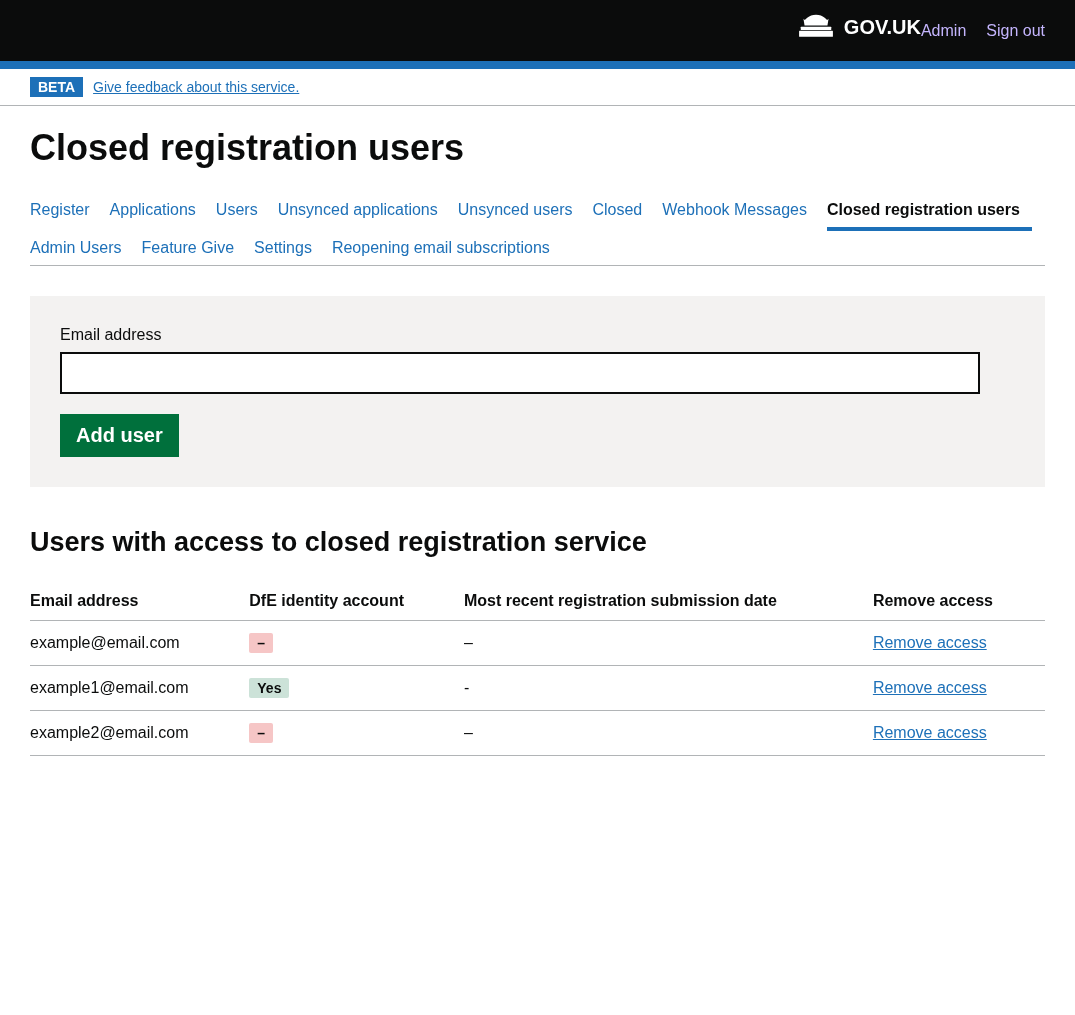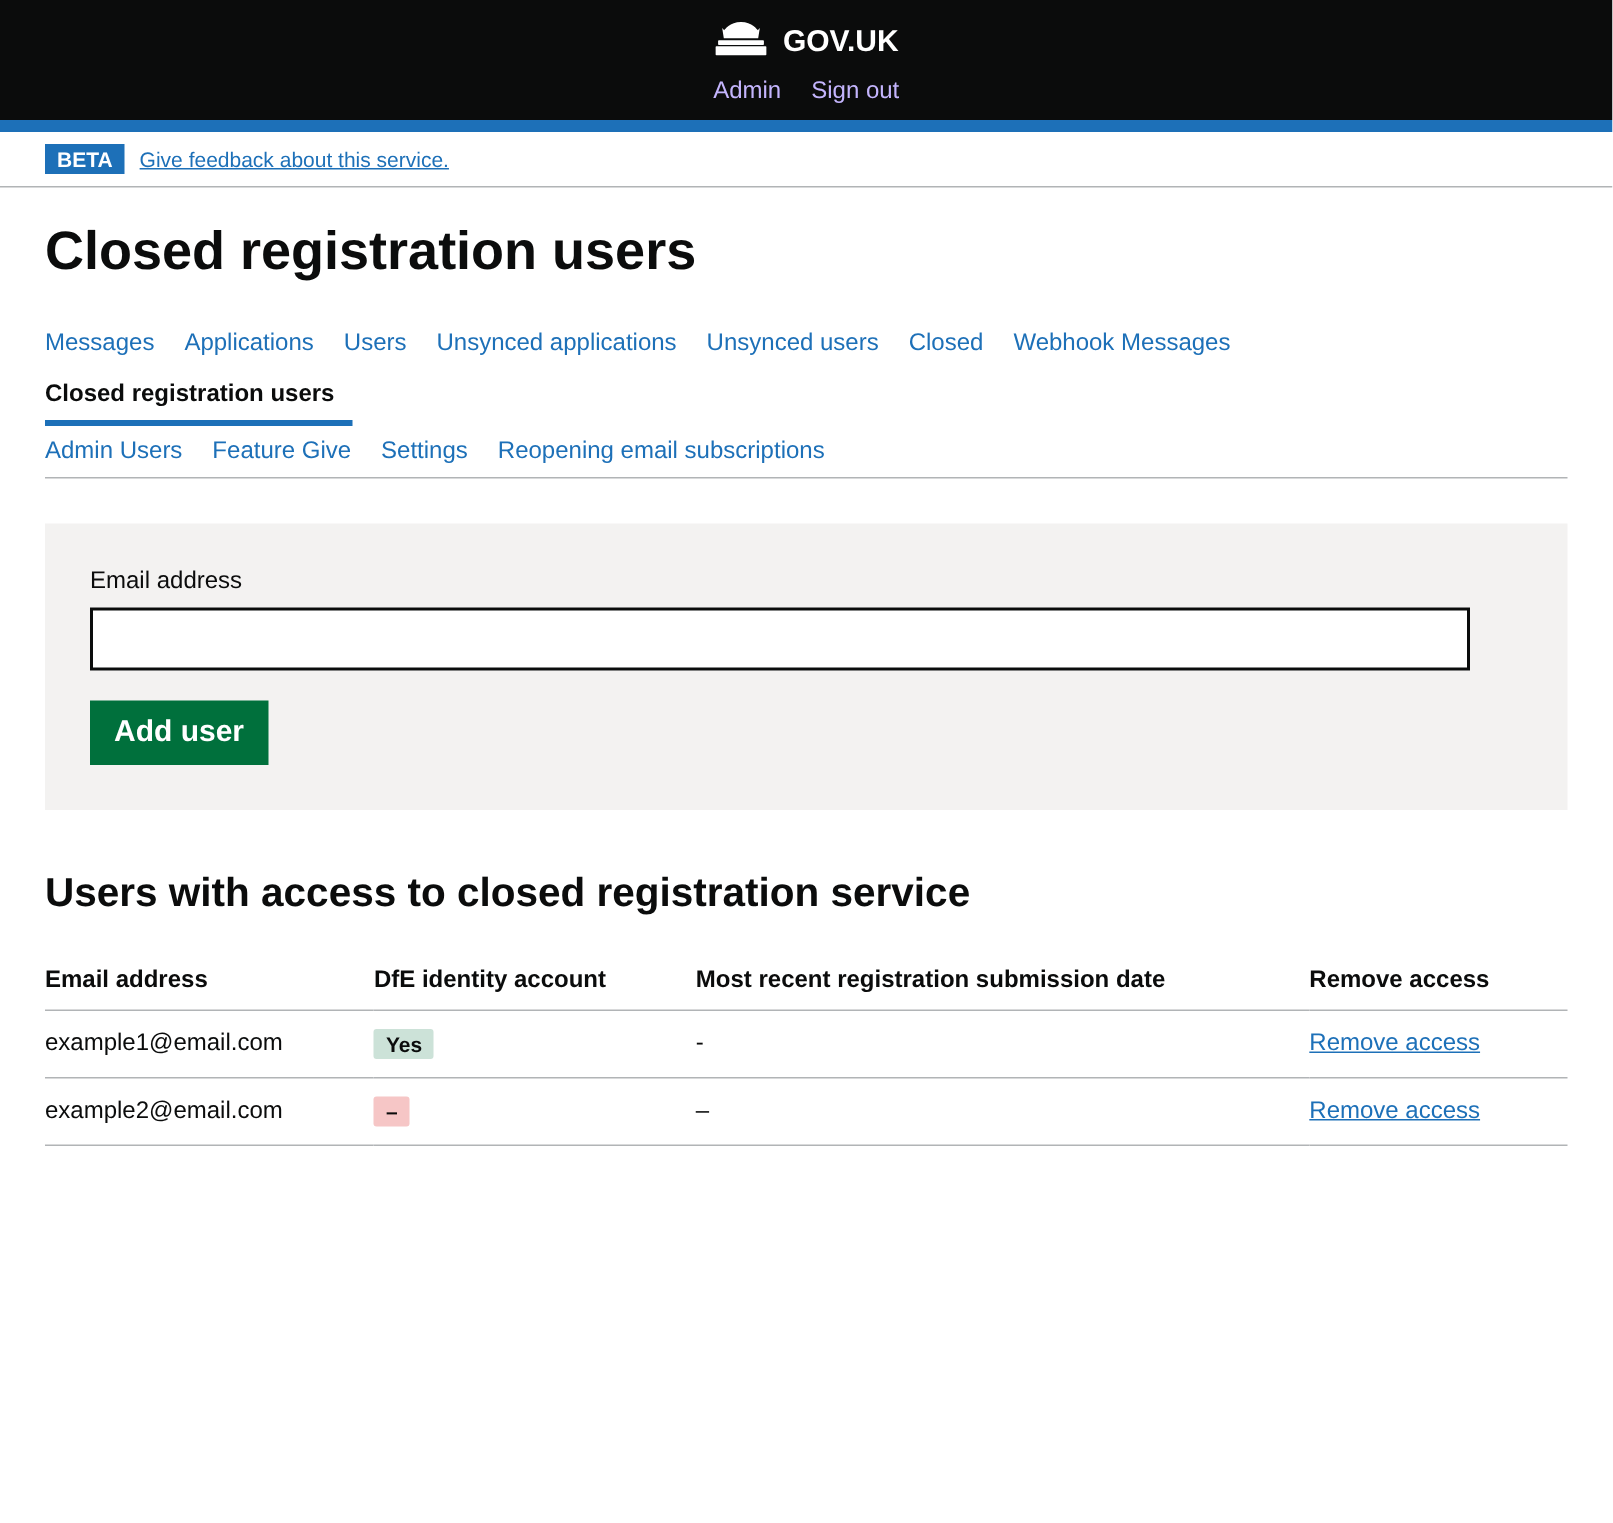--- a/index.html
+++ b/index.html
@@ -15,21 +15,21 @@
     .header {
       background: #0b0c0c;
       color: #fff;
       padding: 10px 30px;
       display: flex;
       flex-direction: column;
       align-items: center;
     }
     .header-top {
       display: flex;
-      flex-direction: column;
+      flex-direction: row;
       align-items: center;
       width: 100%;
       justify-content: flex-end;
     }
     .header-logo {
       display: flex;
       align-items: center;
       gap: 10px;
       color: #fff;
       text-decoration: none;
@@ -245,21 +245,21 @@
   <span class="beta-tag">Beta</span>
   <a href="#">Give feedback about this service.</a>
 </div>
 
 <main class="main">
 
   <h1 class="page-title">Closed registration users</h1>
 
   <nav class="nav-links">
     <div class="nav-row">
-      <a href="#">Messages</a>
+      <a href="#">Register</a>
       <a href="#">Applications</a>
       <a href="#">Users</a>
       <a href="#">Unsynced applications</a>
       <a href="#">Unsynced users</a>
       <a href="#">Closed</a>
       <a href="#">Webhook Messages</a>
       <a class="active" href="#">Closed registration users</a>
     </div>
     <div class="nav-row">
       <a href="#">Admin Users</a>
@@ -284,20 +284,30 @@
       <thead>
         <tr>
           <th>Email address</th>
           <th>DfE identity account</th>
           <th>Most recent registration submission date</th>
           <th>Remove access</th>
         </tr>
       </thead>
       <tbody>
 
+        <tr>
+          <td>example@email.com</td>
+          <td>
+            <span class="badge badge-no">–</span>
+          </td>
+          <td>–</td>
+          <td>
+            <a class="link-remove" href="#">Remove access</a>
+          </td>
+        </tr>
 
         <tr>
           <td>example1@email.com</td>
           <td>
             <span class="badge badge-yes">Yes</span>
           </td>
           <td>-</td>
           <td>
             <a class="link-remove" href="#">Remove access</a>
           </td>

